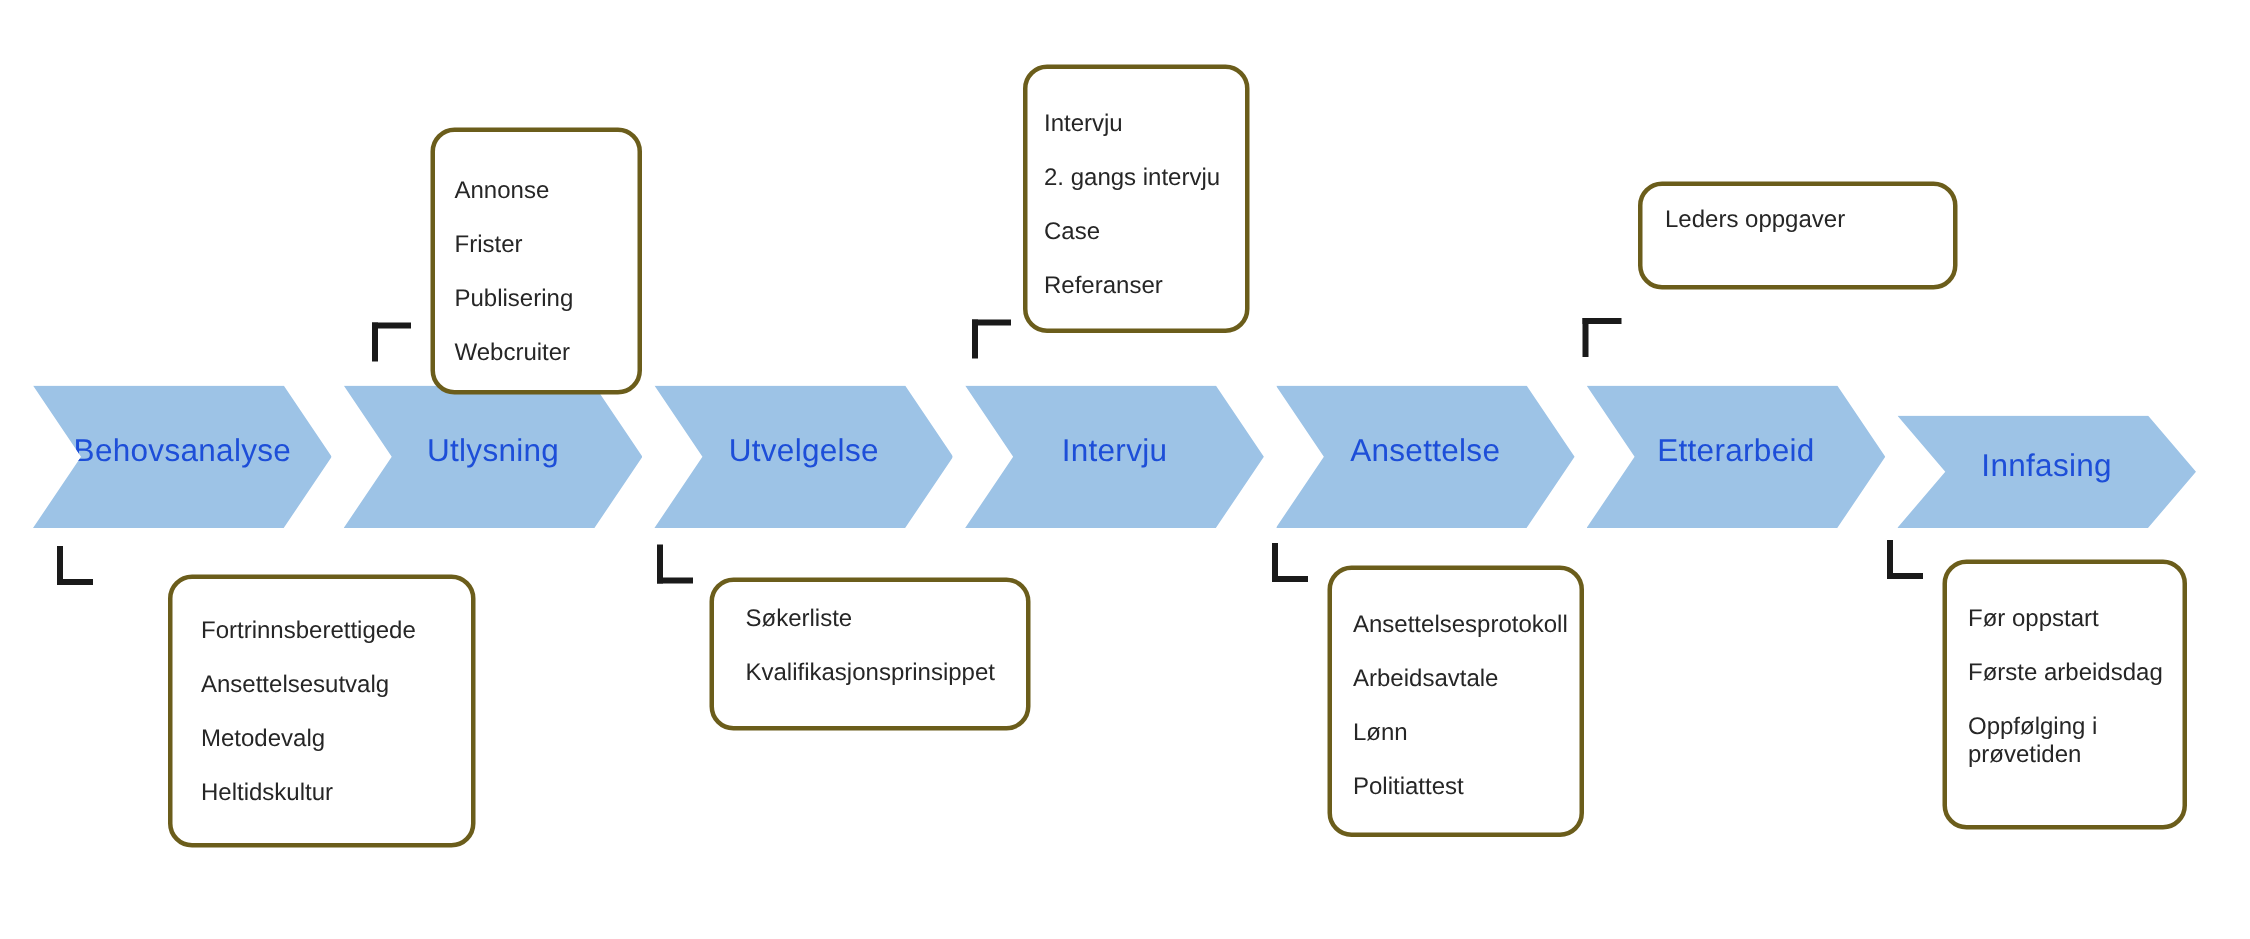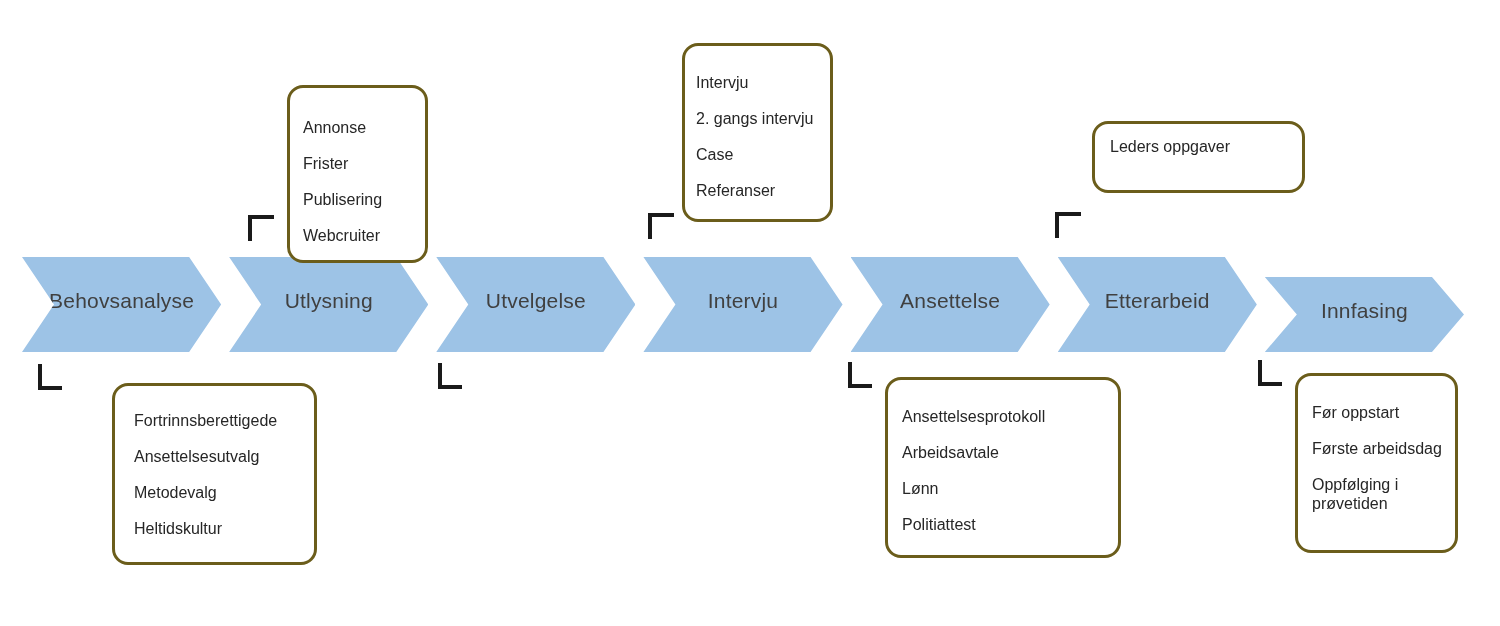--- a/index.html
+++ b/index.html
@@ -13,40 +13,40 @@
   
   .chevron-band{
     position:absolute;left:22px;top:257px;width:1442px;height:95px;
     display:flex;
   }
   .chevron{
     flex:1;margin-right:8px;
     background:var(--chevron-fill,#9DC3E6);
     clip-path:polygon(0 0,calc(100% - 32px) 0,100% 50%,calc(100% - 32px) 100%,0 100%,32px 50%);
     display:flex;align-items:center;justify-content:center;
-    font-size:21px;color:#404040;padding-bottom:8px;box-sizing:border-box;
+    font-size:21px;color:#1d4ed8;padding-bottom:8px;box-sizing:border-box;
     letter-spacing:0.2px;
   }
   .chevron:last-child{margin-right:0;margin-top:20px;}
 
   
   .callout{
     position:absolute;box-sizing:border-box;background:#ffffff;
     border:3px solid var(--box-border,#6B5D1B);border-radius:16px;
     font-size:16px;color:#262626;
   }
   .callout .item{
     line-height:19px;margin:0 0 17px 0;white-space:pre-line;
   }
   .co-utlysning    {left:287px; top:45px;  width:141px; height:178px; padding:30px 6px 0 13px;margin-top:40px;}
   .co-intervju     {left:682px; top:43px;  width:151px; height:179px; padding:27px 4px 0 11px;}
   .co-etterarbeid  {left:1092px;top:121px; width:213px; height:72px; padding:13px 8px 0 15px;}
   .co-behovsanalyse{left:68px;  top:383px; width:205px; height:182px; padding:25px 6px 0 19px;margin-left:44px;}
   .co-utvelgelse   {left:473px; top:385px; width:214px; height:102px; padding:15px 6px 0 21px;}
-  .co-ansettelse   {left:885px; top:377px; width:236px; height:181px; padding:27px 6px 1px 14px;}
+  .co-ansettelse   {left:885px; top:377px; width:171px; height:181px; padding:27px 6px 1px 14px;}
   .co-innfasing    {left:1295px;top:373px; width:163px; height:180px; padding:27px 4px 0 14px;}
 
   
   .bracket{position:absolute;width:24px;height:26px;box-sizing:border-box;}
   .bracket.top{border-top:4px solid var(--bracket,#1a1a1a);border-left:4px solid var(--bracket,#1a1a1a);width:26px;}
   .bracket.bottom{border-bottom:4px solid var(--bracket,#1a1a1a);border-left:4px solid var(--bracket,#1a1a1a);}
   .br-utlysning    {left:248px; top:215px;}
   .br-intervju     {left:648px; top:213px;}
   .br-etterarbeid  {left:1055px;top:212px;}
   .br-behovsanalyse{left:38px;  top:364px;}
@@ -96,20 +96,24 @@
     <div class="item">Leders oppgaver</div>
   </div>
 
   <div class="callout co-behovsanalyse">
     <div class="item">Fortrinnsberettigede</div>
     <div class="item">Ansettelsesutvalg</div>
     <div class="item">Metodevalg</div>
     <div class="item">Heltidskultur</div>
   </div>
 
+  <div class="callout co-utvelgelse">
+    <div class="item">Søkerliste</div>
+    <div class="item">Kvalifikasjonsprinsippet</div>
+  </div>
 
   <div class="callout co-ansettelse">
     <div class="item">Ansettelsesprotokoll</div>
     <div class="item">Arbeidsavtale</div>
     <div class="item">Lønn</div>
     <div class="item">Politiattest</div>
   </div>
 
   <div class="callout co-innfasing">
     <div class="item">Før oppstart</div>

